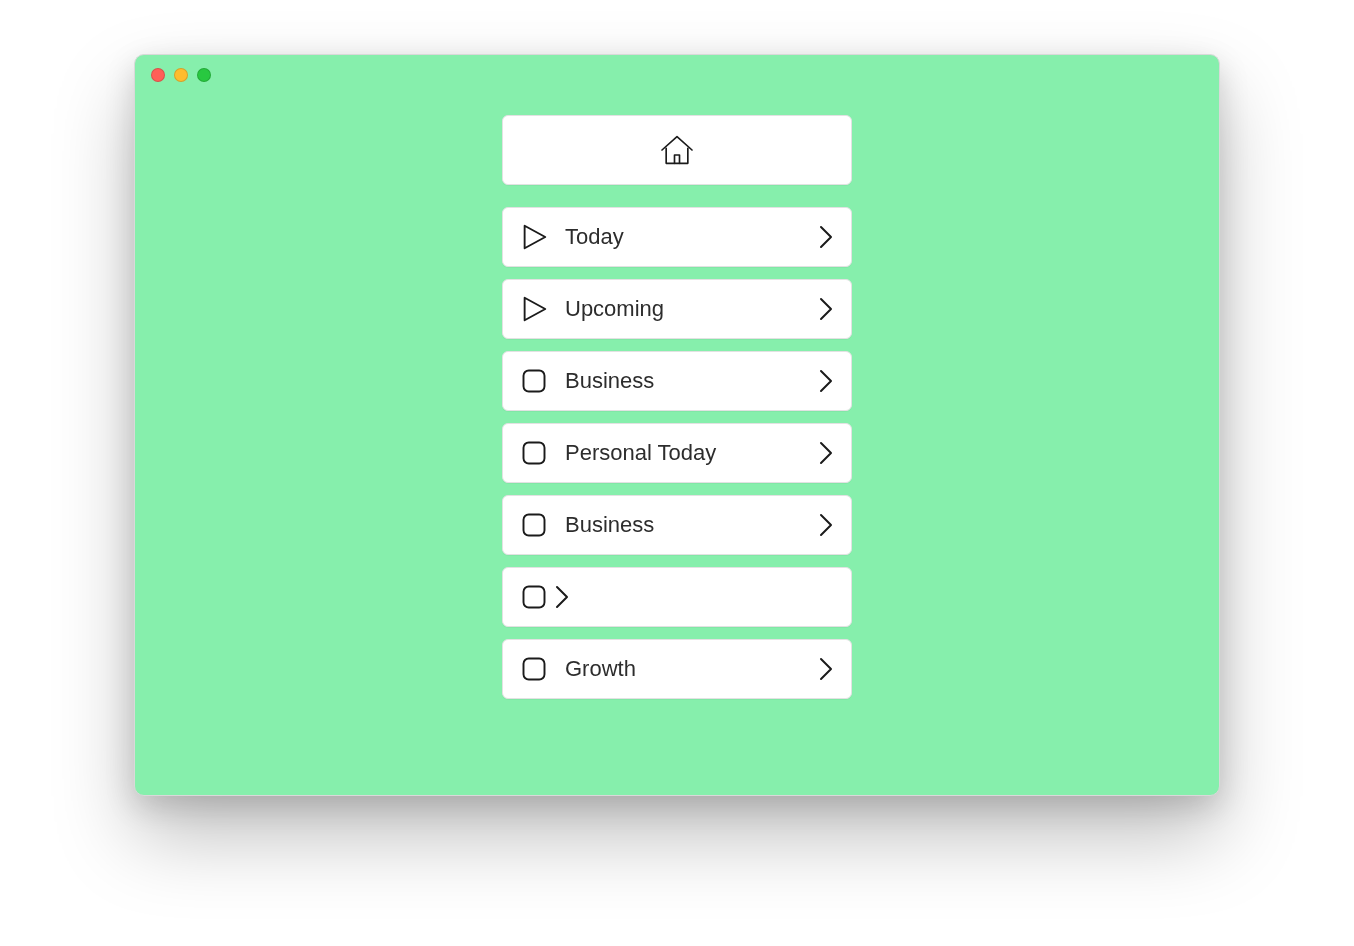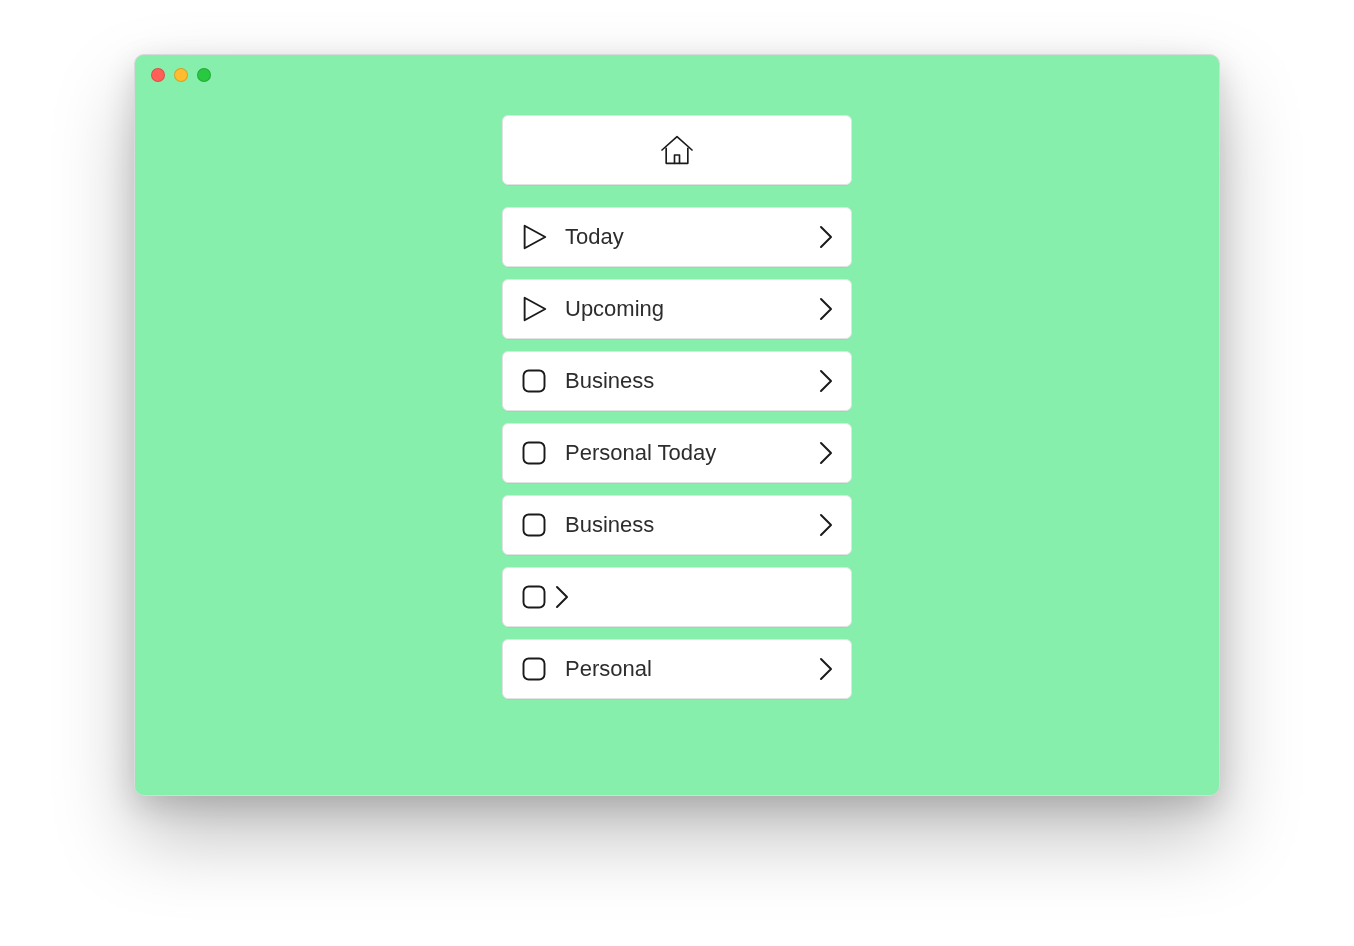--- a/index.html
+++ b/index.html
@@ -205,21 +205,21 @@
               </svg>
             </span>
         </div>
 
         <div class="card">
           <span class="lead-icon">
               <svg width="28" height="28" viewBox="0 0 32 32" fill="none" stroke="#1b1b1b" stroke-width="2.2" stroke-linejoin="round">
                 <rect x="4" y="4" width="24" height="24" rx="6" ry="6"></rect>
               </svg>
             </span>
-          <span class="label">Personal</span>
+          <span class="label">Growth</span>
           <span class="chev">
               <svg width="18" height="28" viewBox="0 0 18 28" fill="none" stroke="#1b1b1b" stroke-width="2" stroke-linecap="round" stroke-linejoin="round">
                 <polyline points="4,4 14,14 4,24"></polyline>
               </svg>
             </span>
         </div>
 
       </div>
     </div>
 

